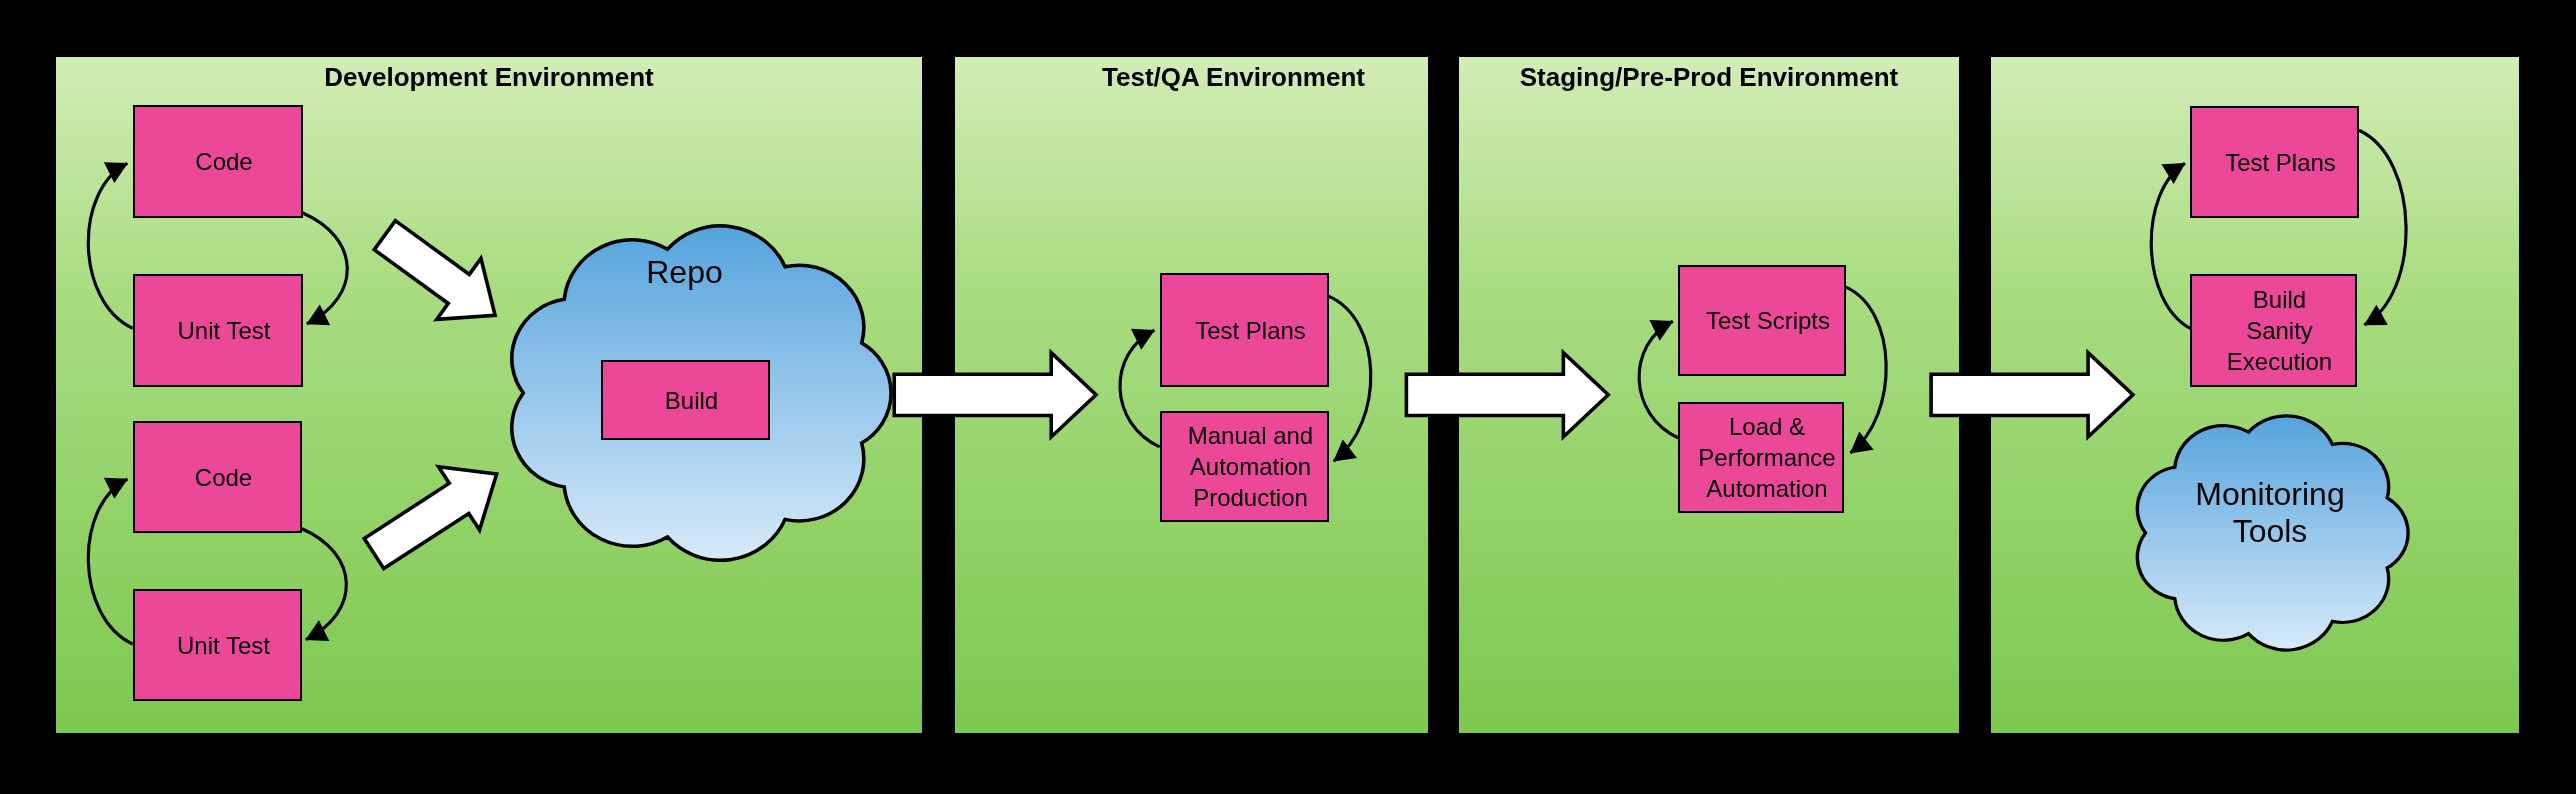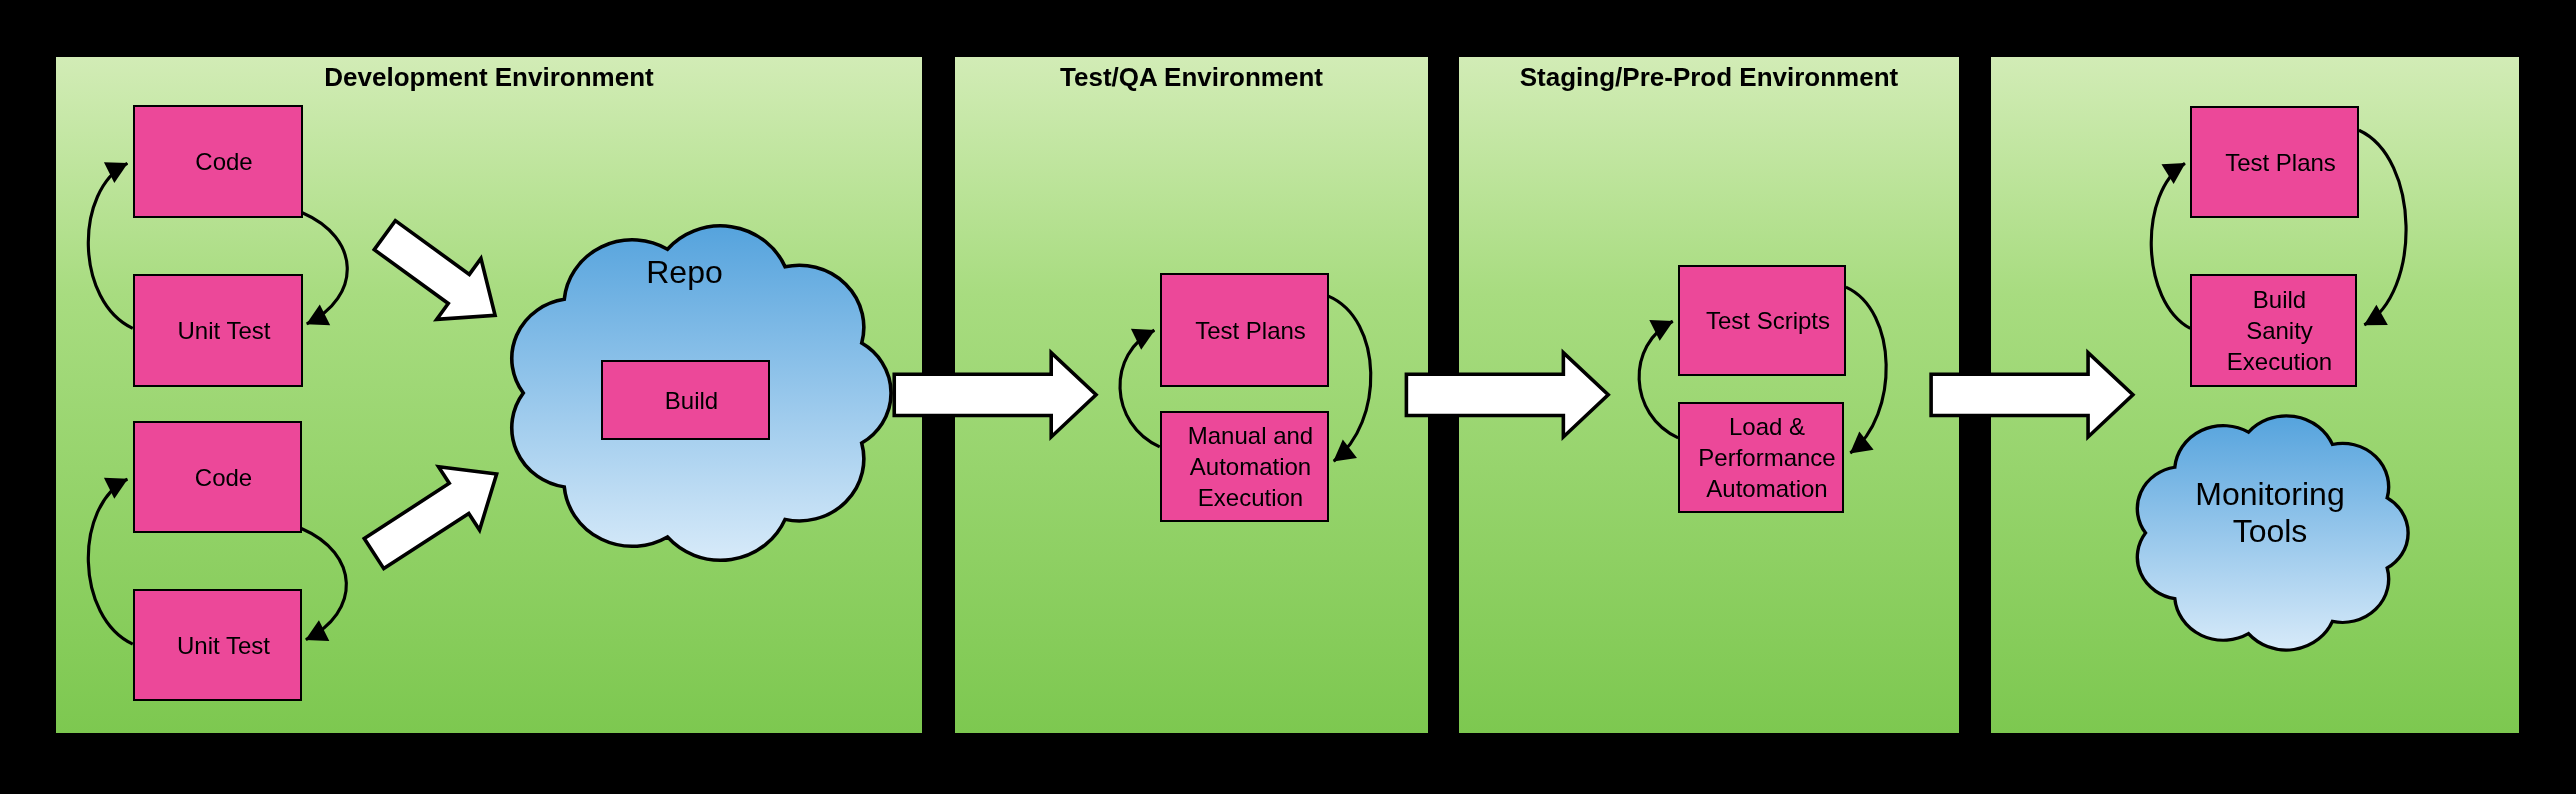--- a/index.html
+++ b/index.html
@@ -58,21 +58,21 @@
 <body>
 
 <div class="stage">
 
   <div class="panel" style="left:56px;  width:866px;"></div>
   <div class="panel" style="left:955px; width:473px;"></div>
   <div class="panel" style="left:1459px; width:500px;"></div>
   <div class="panel" style="left:1991px; width:528px;"></div>
 
   <div class="panel-title" style="left:56px;   width:866px;">Development Environment</div>
-  <div class="panel-title" style="left:955px; width:473px;">Test/QA Environment</div>
+  <div class="panel-title" style="left:955px; width:473px;padding-left:42px;">Test/QA Environment</div>
   <div class="panel-title" style="left:1459px; width:500px;">Staging/Pre-Prod Environment</div>
 
   <svg class="overlay" viewBox="0 0 2872 886">
     <defs>
       <linearGradient id="cloudGrad" x1="0" y1="0" x2="0" y2="1">
         <stop offset="0" stop-color="#55a3dd"></stop>
         <stop offset="1" stop-color="#d7eaf9"></stop>
       </linearGradient>
       <marker id="ah" markerWidth="9" markerHeight="8" refX="6.8" refY="4" orient="auto" markerUnits="strokeWidth">
         <path d="M0.3,0.3 L7,4 L0.3,7.7 Z" fill="#000000"></path>
@@ -110,21 +110,21 @@
   <div class="node" style="left:133px; top:274px; width:170px; height:113px;">Unit Test</div>
   <div class="node" style="left:133px; top:421px; width:169px; height:112px;">Code</div>
   <div class="node" style="left:133px; top:589px; width:169px; height:112px;">Unit Test</div>
 
   <div class="cloud-label" style="left:626px; top:255px; width:117px; height:34px;">Repo</div>
   <div class="node" style="left:601px; top:360px; width:169px; height:80px;">Build</div>
 
   <div class="node" style="left:1160px; top:273px; width:169px; height:114px;">Test Plans</div>
   <div class="node" style="left:1160px; top:411px; width:169px; height:111px;">Manual and
 Automation
-Execution</div>
+Production</div>
 
   <div class="node" style="left:1678px; top:265px; width:168px; height:111px;">Test Scripts</div>
   <div class="node" style="left:1678px; top:402px; width:166px; height:111px;">Load &amp;
 Performance
 Automation</div>
 
   <div class="node" style="left:2190px; top:106px; width:169px; height:112px;">Test Plans</div>
   <div class="node" style="left:2190px; top:274px; width:167px; height:113px;">Build
 Sanity
 Execution</div>

